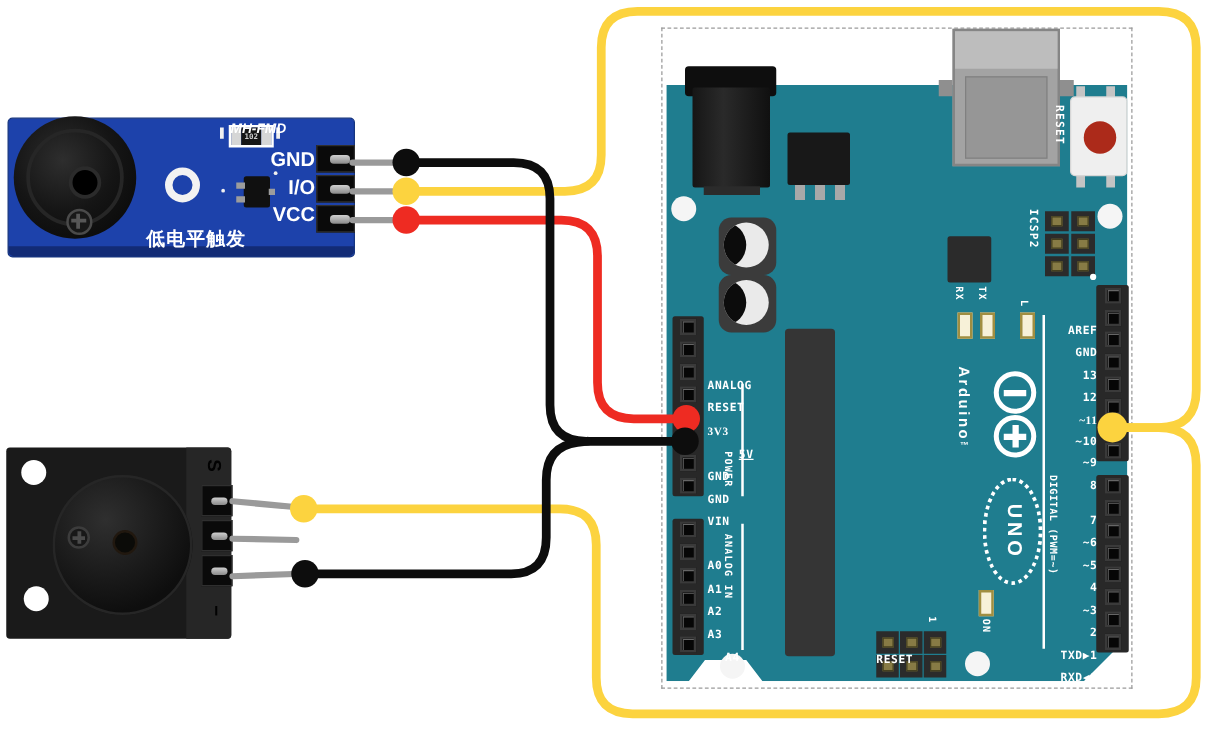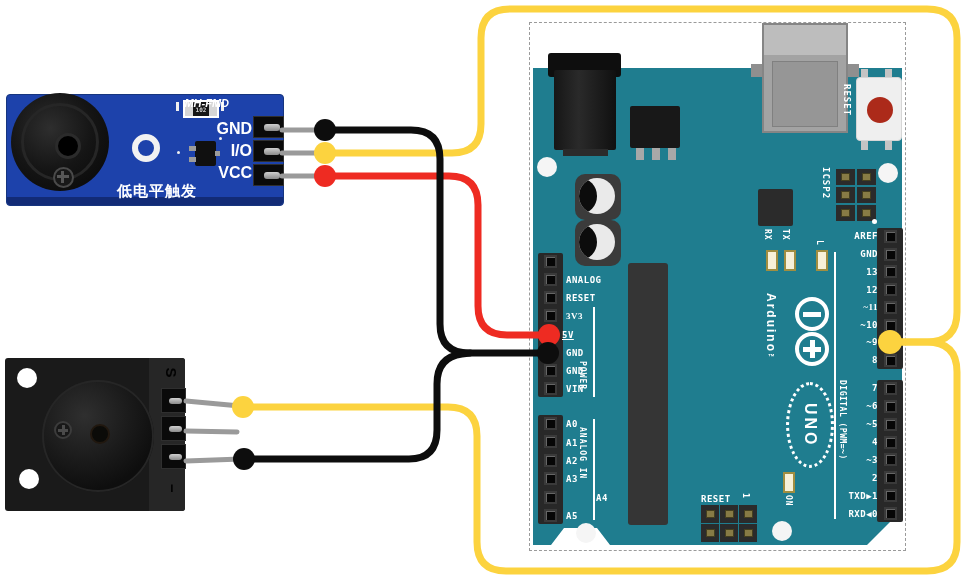--- a/index.html
+++ b/index.html
@@ -15,21 +15,21 @@
   
   .dashed-box { position:absolute; left:529px; top:22px; width:377px; height:529px;
     border:1px dashed #9a9a9a; z-index:1; }
 
   
   .board { position:absolute; left:533px; top:68px; width:369px; height:477px;
     background:#1f7d8f; z-index:2;
     clip-path: polygon(0 0, 369px 0, 369px 442px, 334px 477px, 77px 477px, 64px 460px, 31px 460px, 18px 477px, 0 477px); }
   .comp { position:absolute; z-index:3; }
   .lbl  { position:absolute; z-index:5; color:#fff; font:bold 9px "DejaVu Sans Mono", monospace;
-    letter-spacing:0.5px; line-height:10px; white-space:pre; }
+    letter-spacing:0.5px; line-height:10px; white-space:pre;margin-top:29px; }
   .pl-r { width:46px; text-align:right; }
   .vt   { position:absolute; z-index:5; color:#fff; writing-mode:vertical-rl; text-orientation:mixed;
     font:bold 9px "DejaVu Sans Mono", monospace; letter-spacing:1px; white-space:pre; }
   .wline{ position:absolute; z-index:4; width:2px; background:#fff; }
   .hole { position:absolute; z-index:4; width:20px; height:20px; border-radius:50%; background:#f5f5f5; }
 
   .strip{ position:absolute; z-index:4; width:25px; background:#282828; border-radius:2px;
     display:flex; flex-direction:column; justify-content:space-between; padding:2px 0; align-items:center; }
   .pin  { width:13px; height:13px; background:#060606; border:2px solid #3a3a3a;
     box-shadow:inset 1px 1px 0 #666; }
@@ -218,29 +218,29 @@
       <div class="pin"></div>
       <div class="pin"></div>
     <div class="pin"></div>
       <div class="pin"></div>
       <div class="pin"></div>
   </div>
 
   <div class="lbl" style="left:566px;top:275px;">ANALOG</div>
   <div class="lbl" style="left:566px;top:293px;">RESET</div>
   <div class="lbl" style="left:566px;top:311px;font-family:Liberation Serif, serif;">3V3</div>
-  <div class="lbl" style="left:562px;top:330px;text-decoration:underline;">5V</div>
+  <div class="lbl" style="left:591px;top:330px;text-decoration:underline;">5V</div>
   <div class="lbl" style="left:566px;top:348px;">GND</div>
   <div class="lbl" style="left:566px;top:366px;">GND</div>
   <div class="lbl" style="left:566px;top:384px;">VIN</div>
   <div class="lbl" style="left:566px;top:419px;">A0</div>
   <div class="lbl" style="left:566px;top:438px;">A1</div>
   <div class="lbl" style="left:566px;top:456px;">A2</div>
   <div class="lbl" style="left:566px;top:474px;">A3</div>
-  <div class="lbl" style="left:596px;top:493px;">A4</div>
+  <div class="lbl" style="left:580px;top:493px;">A4</div>
   <div class="lbl" style="left:566px;top:511px;">A5</div>
 
   <div class="wline" style="left:593px;top:307px;height:90px;"></div>
   <div class="vt" style="left:578px;top:361px;font-size:8px;">POWER</div>
   <div class="wline" style="left:593px;top:419px;height:101px;"></div>
   <div class="vt" style="left:578px;top:427px;font-size:8px;">ANALOG IN</div>
 
   <div class="vt" style="left:781px;top:229px;font-size:8px;">TX</div>
   <div class="vt" style="left:763px;top:229px;font-size:8px;">RX</div>
   <div class="vt" style="left:815px;top:240px;font-size:8px;">L</div>

